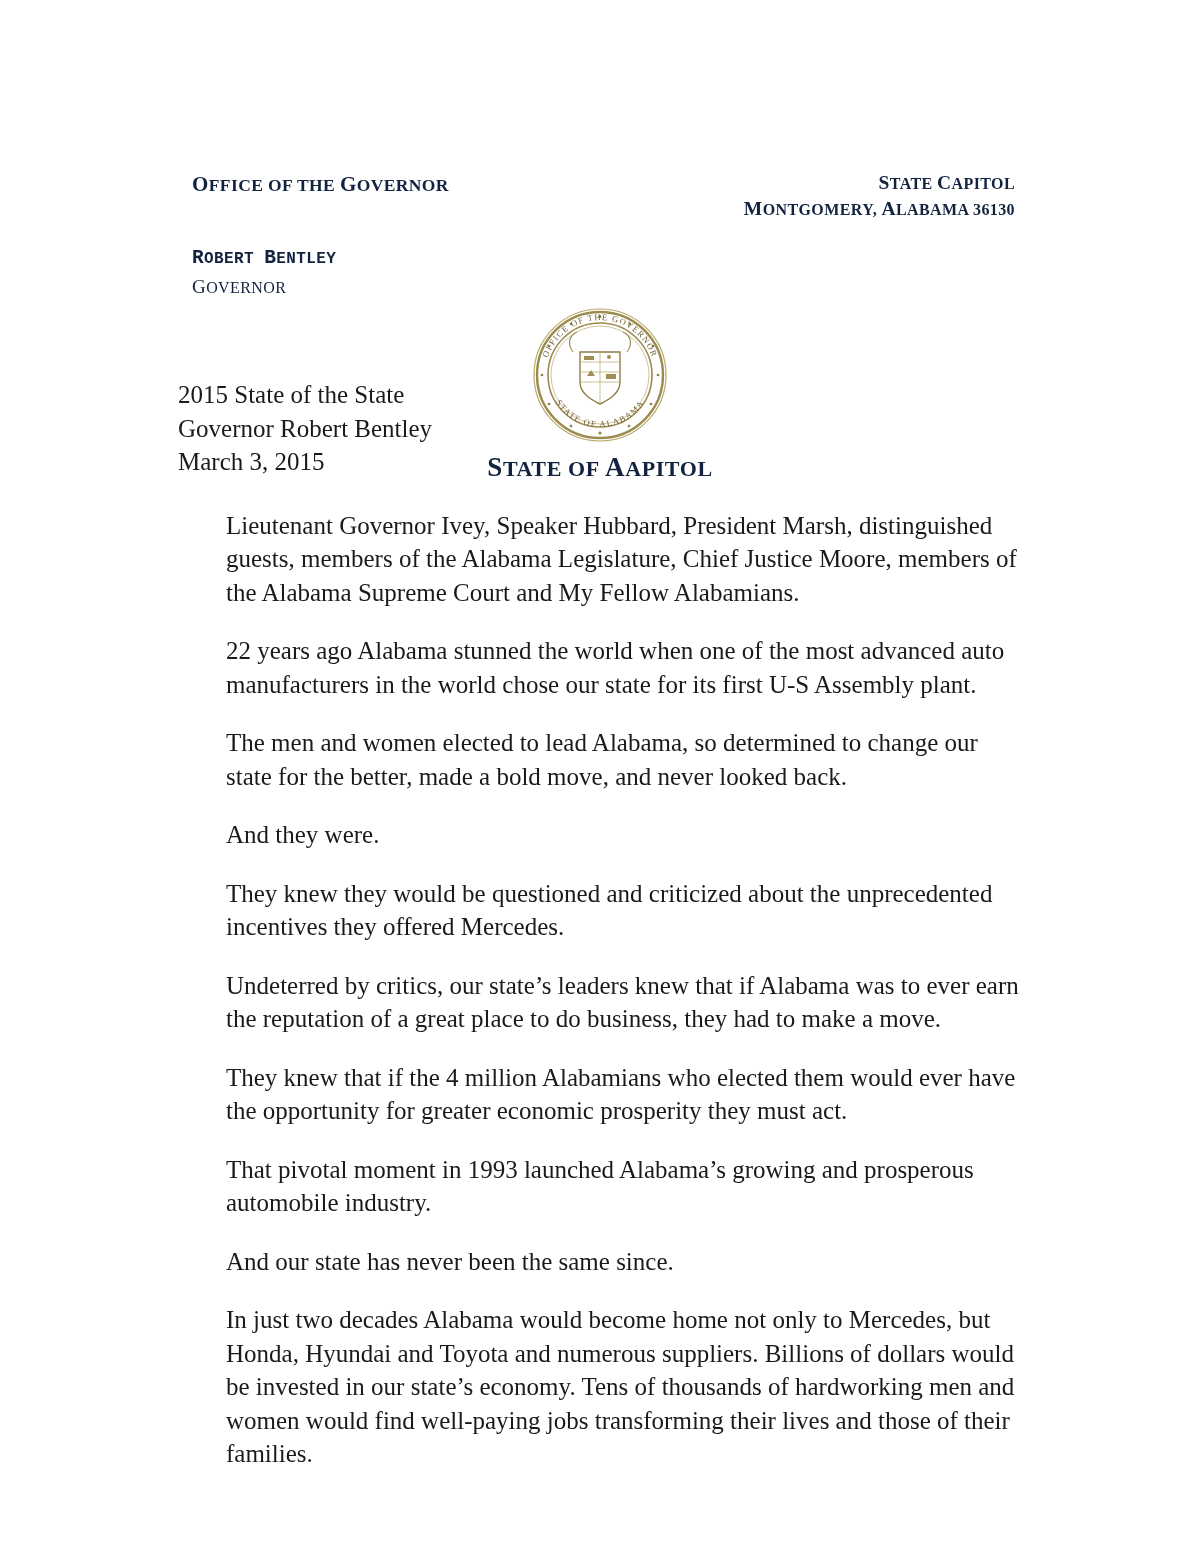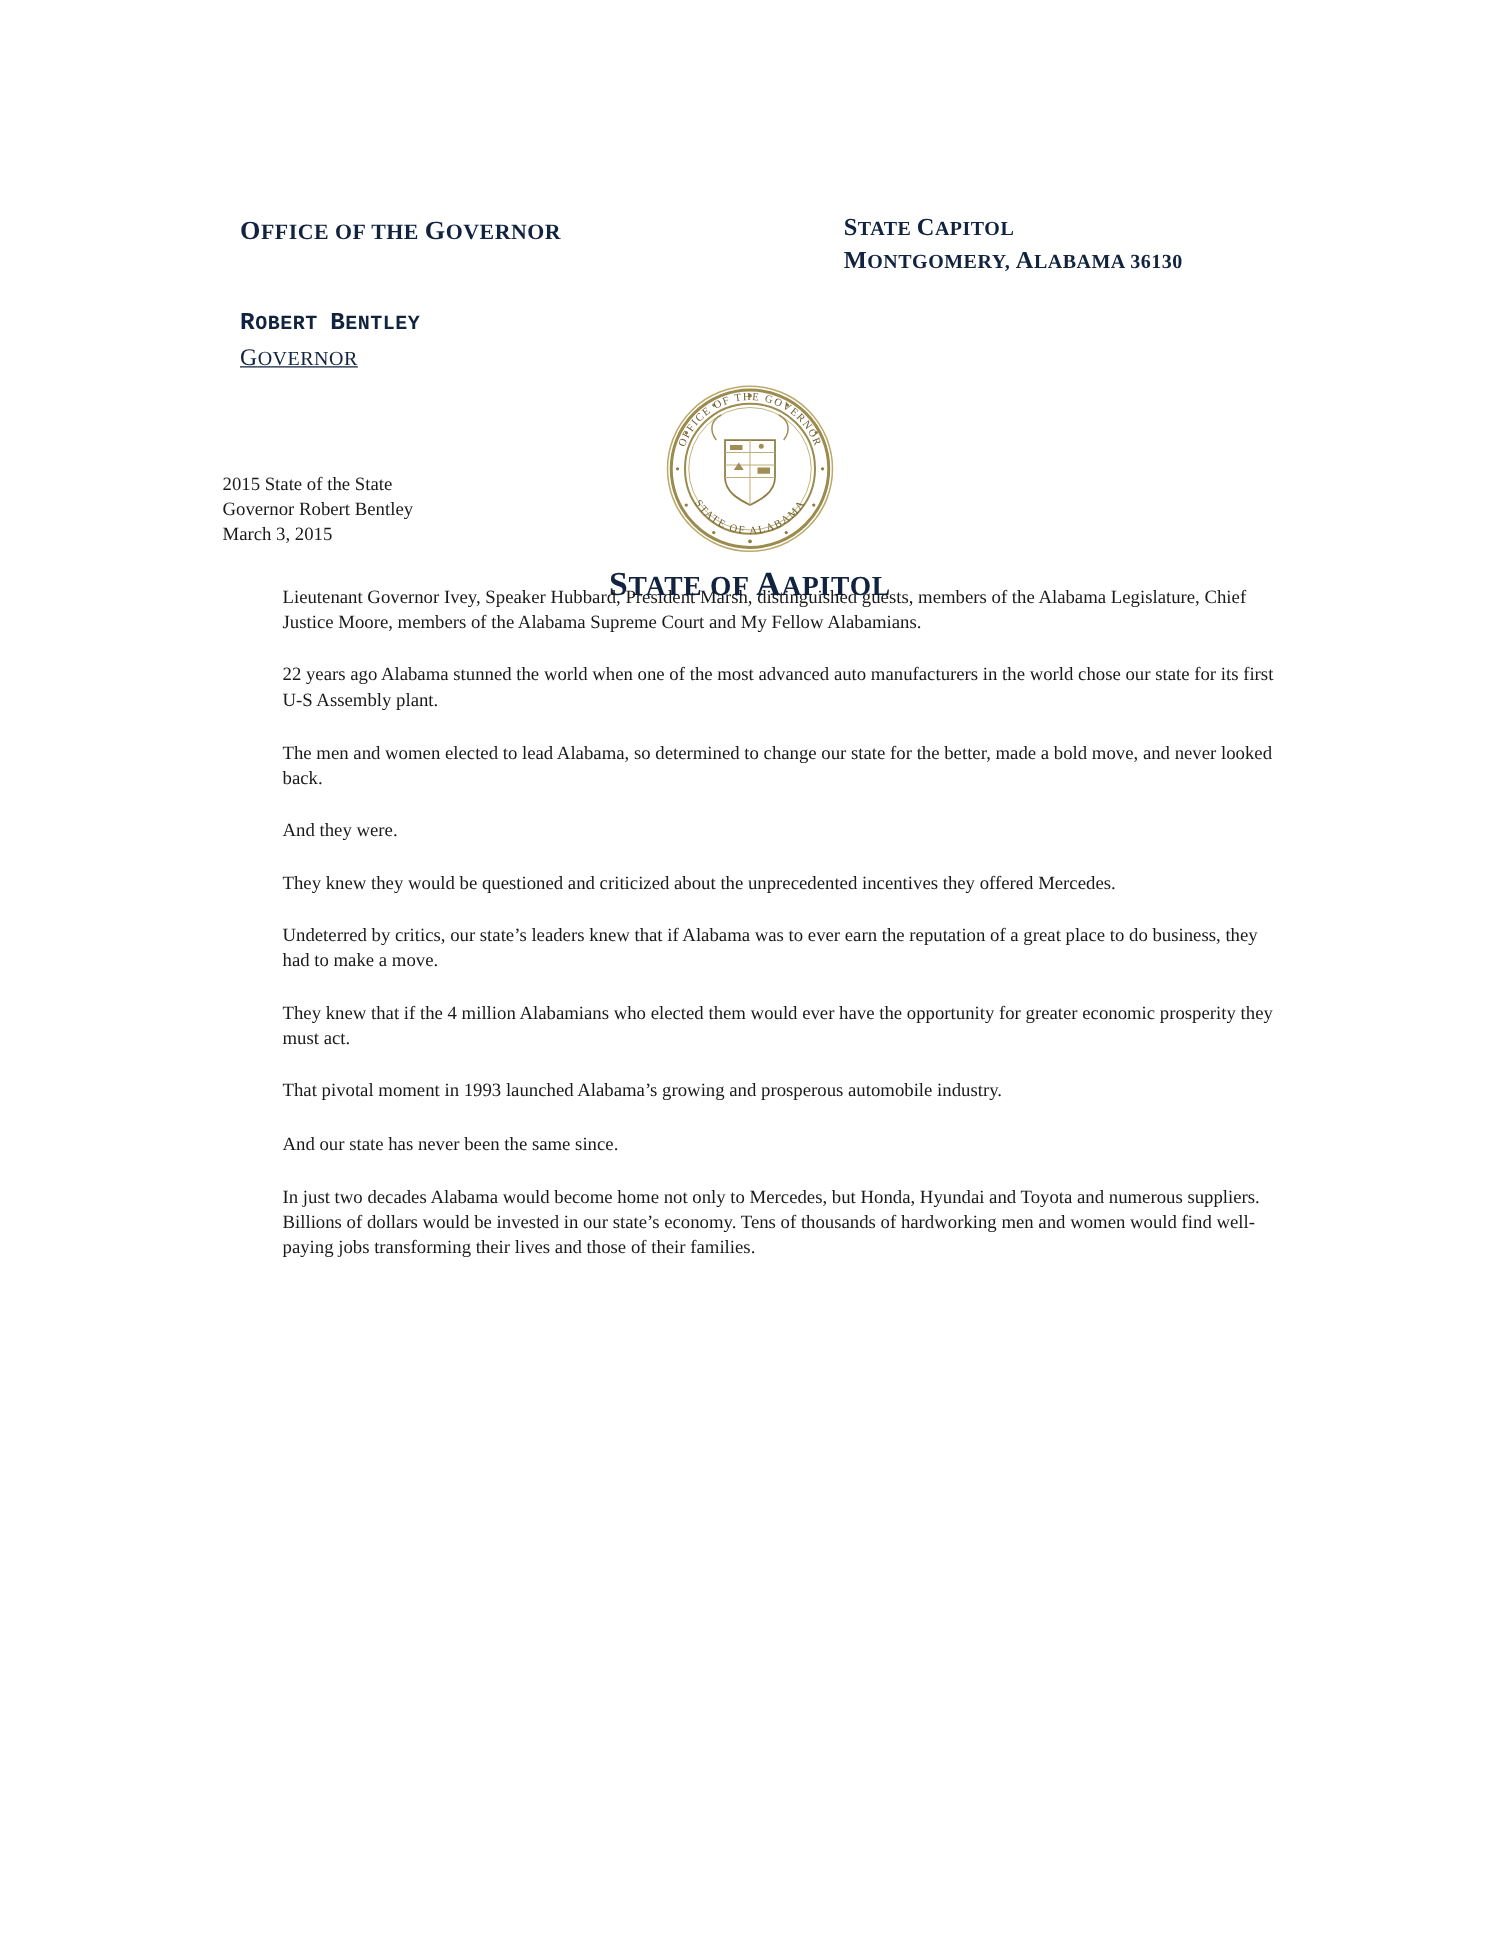--- a/index.html
+++ b/index.html
@@ -34,21 +34,21 @@
     position: absolute;
     left: 192px;
     top: 10px;
     width: 330px;
   }
   .lh-right {
     position: absolute;
     right: 185px;
     top: 10px;
     width: 340px;
-    text-align: left;
+    text-align: right;
   }
   .smallcaps-line {
     font-family: "Liberation Serif", serif;
     color: #12233f;
     font-weight: bold;
     letter-spacing: 0.4px;
     line-height: 1.35;
   }
   .sc-big {
     font-size: 17.5px;
@@ -64,21 +64,20 @@
   }
   .lh-name {
     margin-top: 47px;
     font-family: Liberation Mono, monospace;
   }
   .lh-sub {
     font-weight: normal;
     font-size: 16px;
     color: #12233f;
     margin-top: 2px;
-    text-decoration: underline;
   }
   .lh-sub .cap { font-size: 19px; }
 
   
   .seal-wrap {
     position: absolute;
     left: 50%;
     transform: translateX(-50%);
     top: 140px;
     width: 150px;
@@ -98,21 +97,21 @@
     letter-spacing: 0.6px;
   }
   .state-title .cap { font-size: 27px; }
 
   
   .doc-body {
     position: absolute;
     left: 178px;
     top: 378px;
     width: 850px;
-    font-size: 15px;
+    font-size: 25px;
     line-height: 1.34;
     color: #1a1a1a;
   }
   .meta-line {
     white-space: pre;
   }
   .para {
     margin-top: 22px;
     text-align: left;
     margin-left: 48px;

